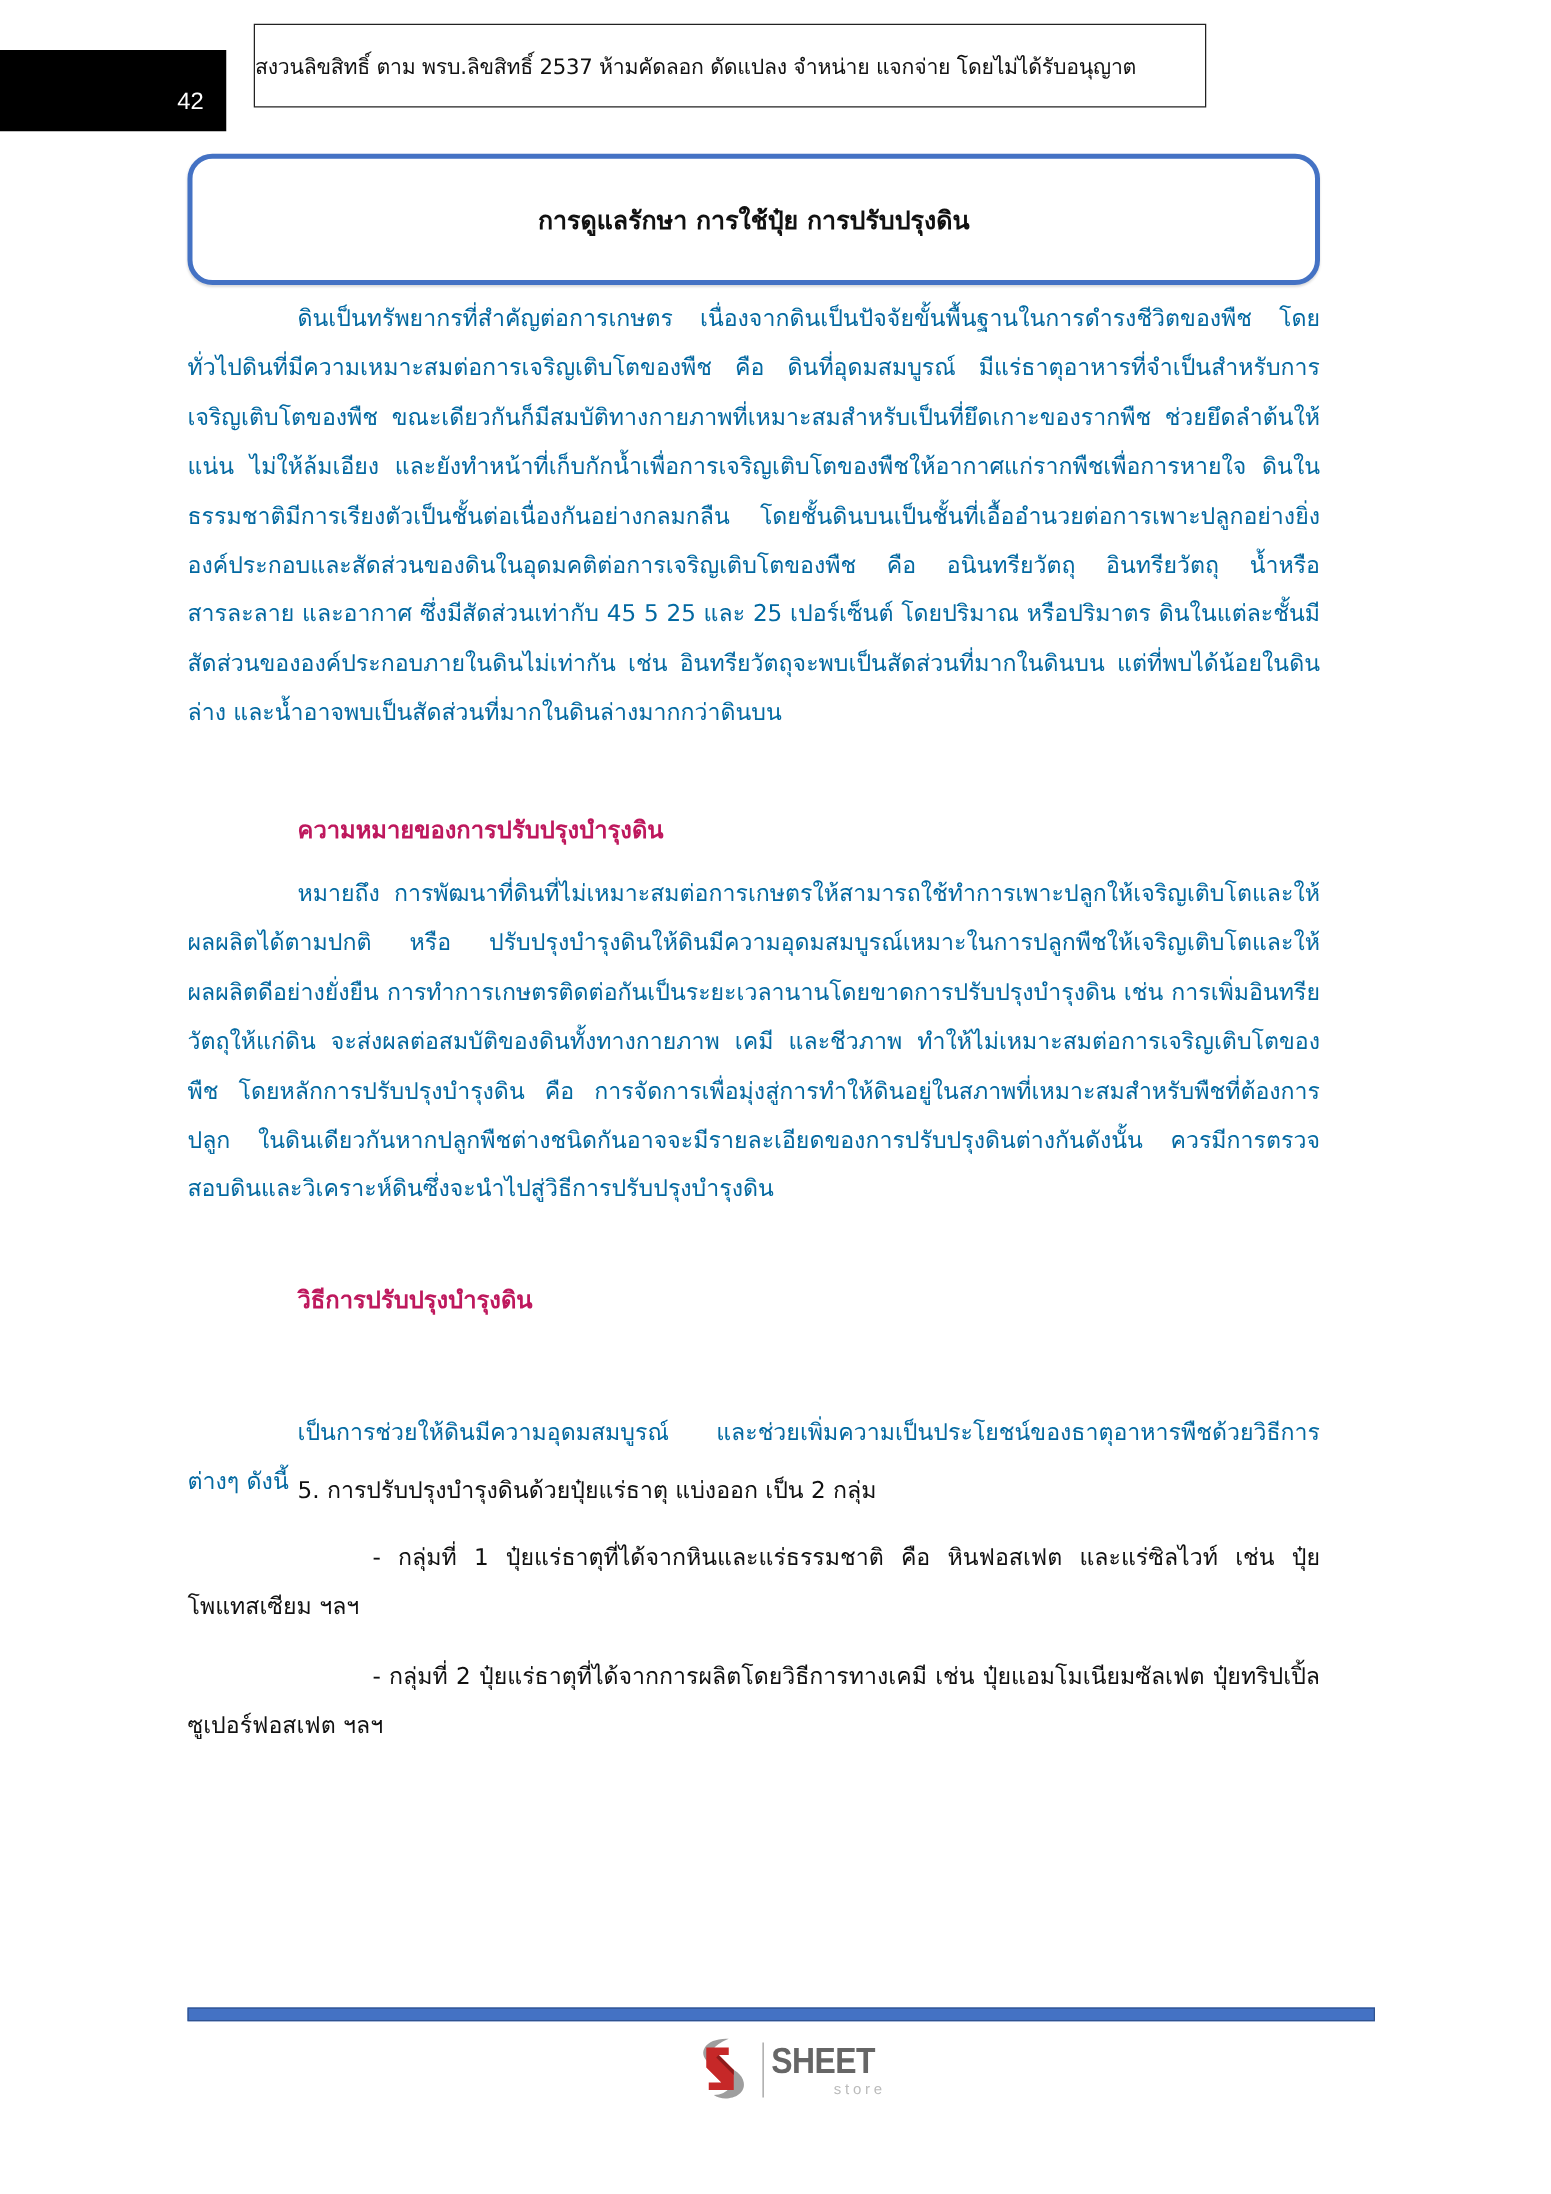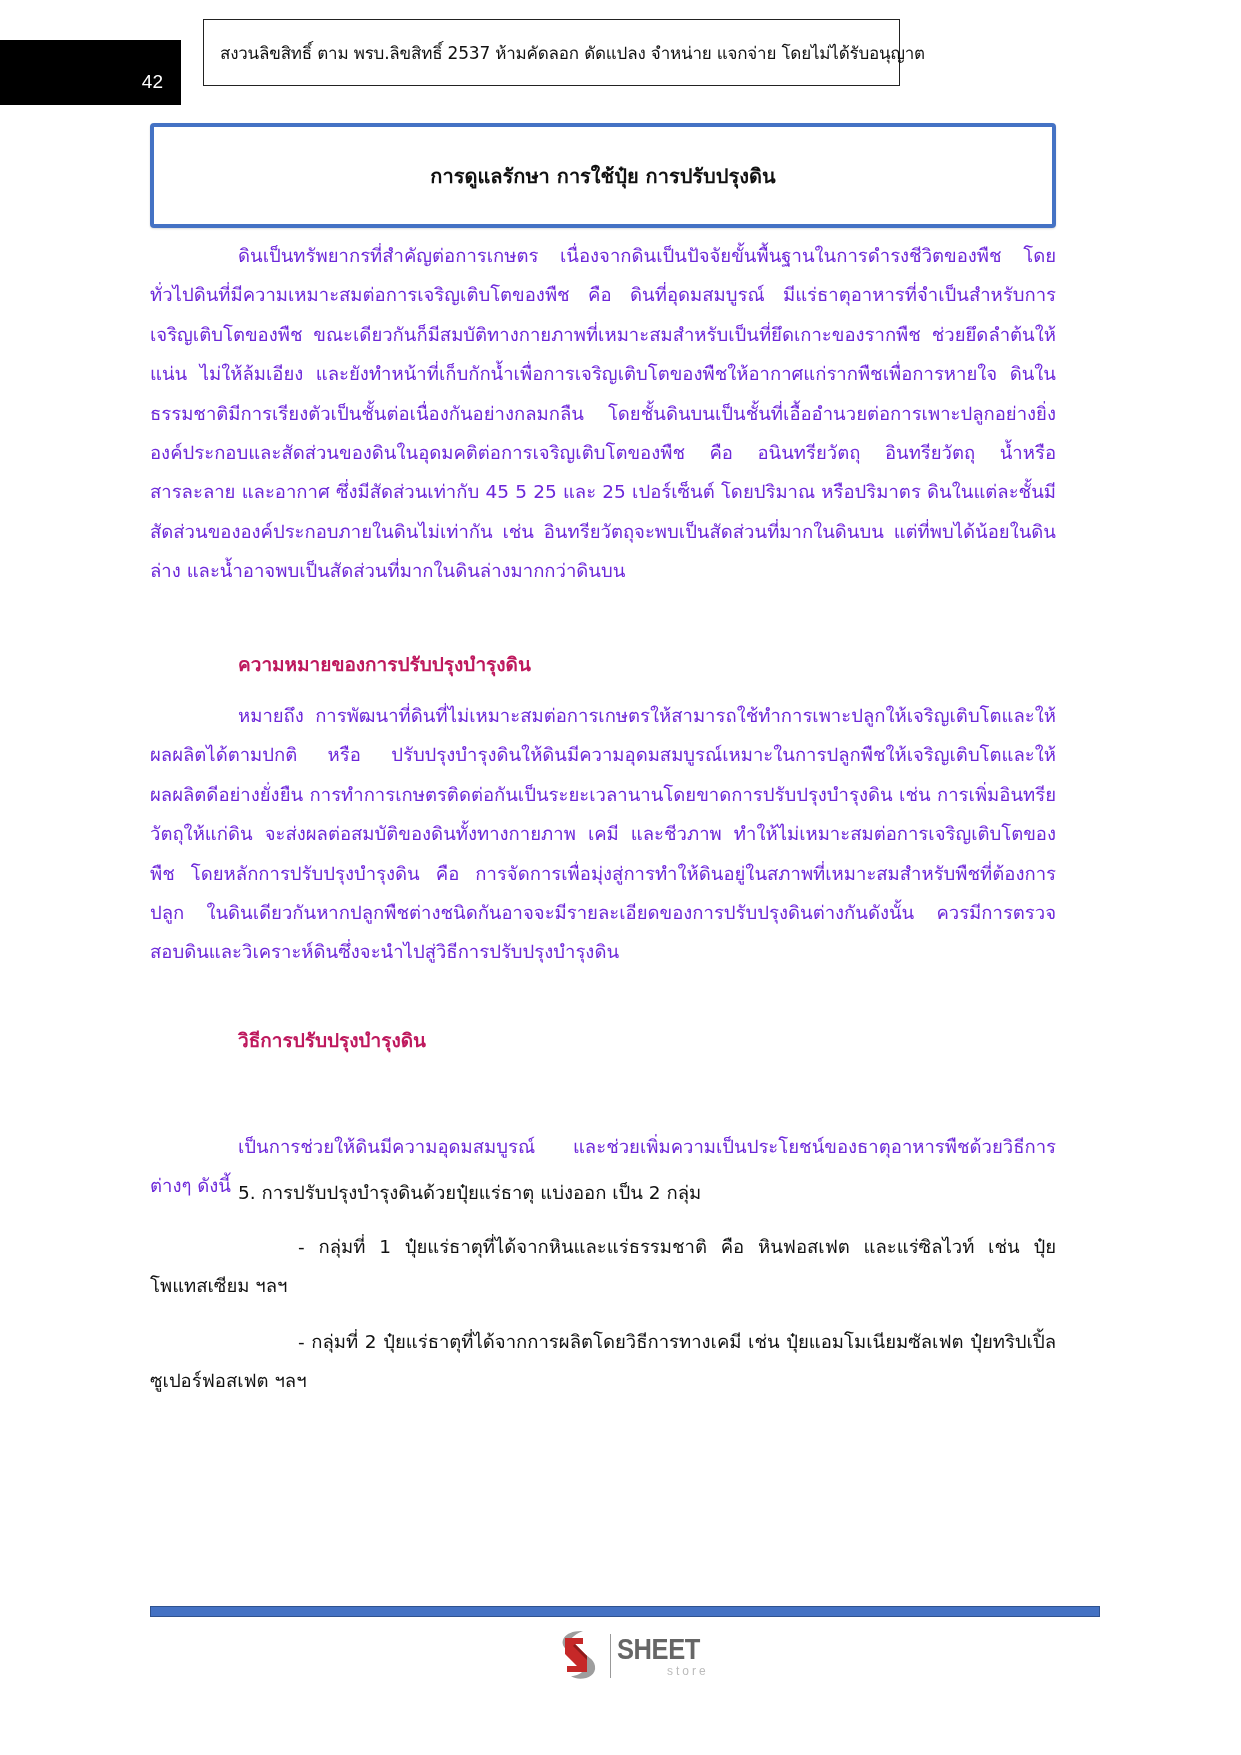--- a/index.html
+++ b/index.html
@@ -8,38 +8,38 @@
 
   .page-number-block {
     position: absolute; left: 0; top: 40px; width: 181px; height: 65px;
     background: #000000; color: #ffffff;
   }
   .page-number-block span {
     position: absolute; right: 18px; bottom: 12px;
     font-family: "Liberation Sans", sans-serif; font-size: 19px; color: #fff;
   }
   .copyright-box {
-    position: absolute; left: 203px; top: 19px; width: 697px; height: 67px;
+    position: absolute; left: 203px; top: 19px; width: 762px; height: 67px;
     border: 1.5px solid #222; background: #fff;
-    display: flex; align-items: center; padding-left: 16px;
+    display: flex; align-items: center; 
   }
   .copyright-box span {
     font-size: 17px; white-space: nowrap; color: #111; letter-spacing: -0.2px;
   }
   .title-box {
     position: absolute; left: 150px; top: 123px; width: 906px; height: 105px;
-    border: 4px solid #4472c4; border-radius: 4px; background: #fff;
+    border: 4px solid #4472c4; border-radius: 20px; background: #fff;
     display: flex; align-items: center; justify-content: center;
     box-shadow: 0 1px 2px rgba(0,0,0,0.15);
   }
   .title-box span { font-size: 20px; font-weight: bold; color: #111; }
 
   .body-text {
     position: absolute; left: 150px; width: 906px;
-    font-size: 18.5px; line-height: 39.4px; color: #6d28d9;
+    font-size: 18.5px; line-height: 39.4px; color: #0369a1;
     text-align: justify; text-align-last: left;
   }
   .indent { text-indent: 88px; }
   .heading {
     position: absolute; left: 238px;
     font-size: 19px; font-weight: bold; color: #be185d; white-space: nowrap;
   }
   .item {
     position: absolute; left: 238px; font-size: 18.5px; white-space: nowrap; color: #111;
   }

